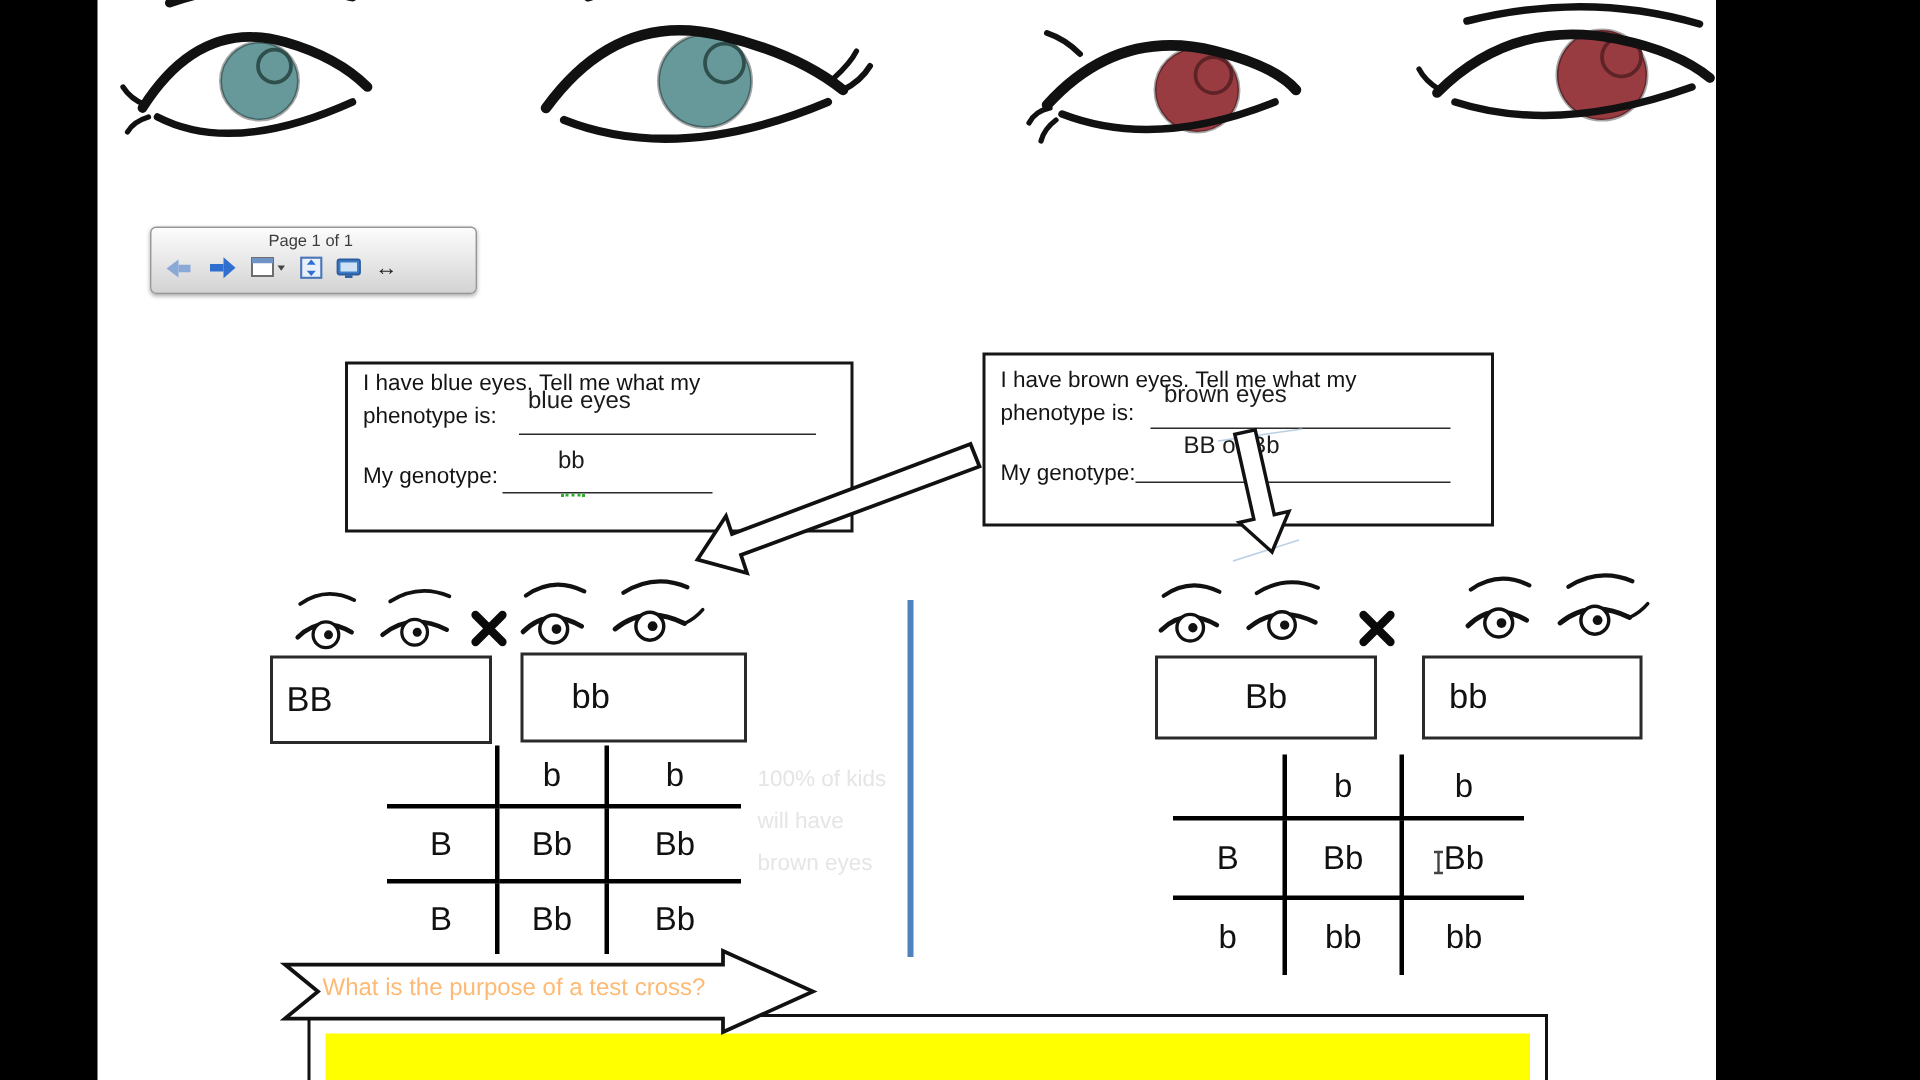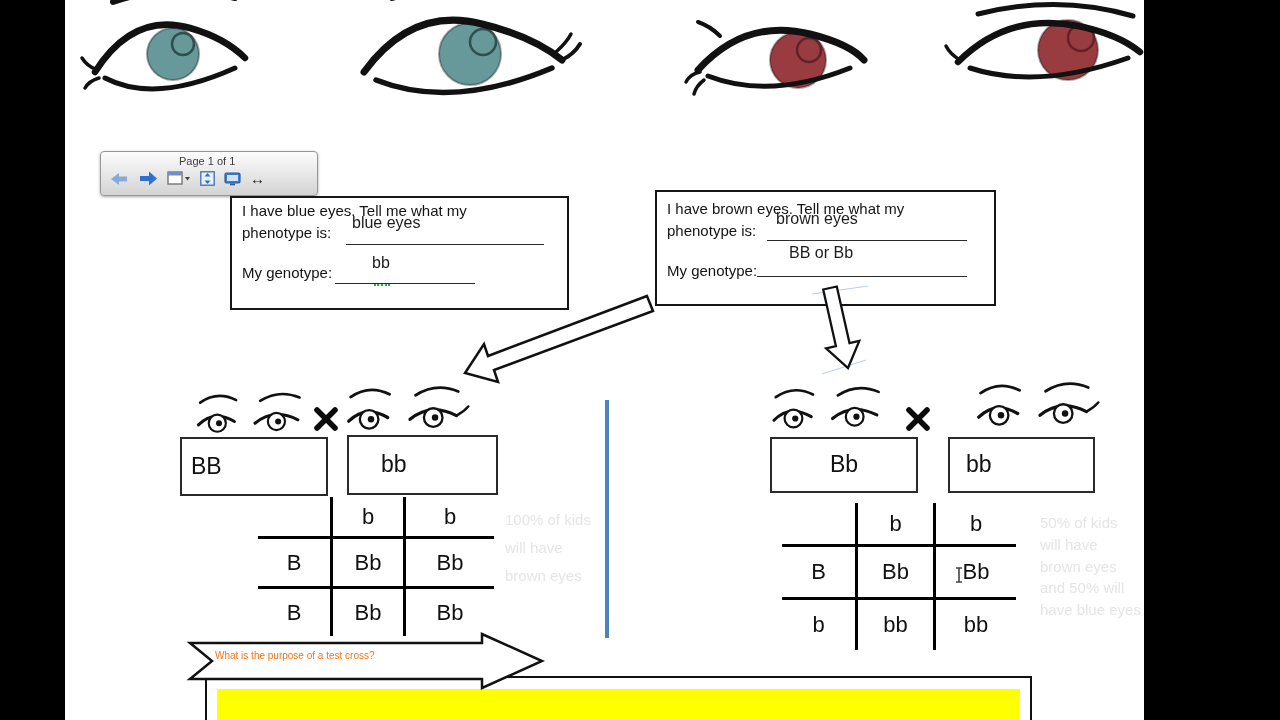--- a/index.html
+++ b/index.html
@@ -10,21 +10,21 @@
 
   
   .toolbar{left:100px;top:151px;width:216px;height:43px;border:1px solid #979797;border-radius:4px;
            background:linear-gradient(#fcfcfc,#e6e6e6 55%,#d3d3d3);box-shadow:0 1px 3px rgba(0,0,0,.35);}
   .toolbar .pagelabel{position:absolute;left:78px;top:3px;font-size:11px;color:#3c3c3c;}
   .toolbar .icons{position:absolute;left:9px;top:18px;display:flex;align-items:center;gap:9px;}
   .tbtn{display:inline-flex;align-items:center;justify-content:center;cursor:default;}
   .hspread{font-size:15px;font-weight:bold;color:#222;}
 
   
-  .qbox{border:2.5px solid #161616;background:#fff;}
+  .qbox{border:2.5px solid #161616;background:#fff;margin-top:45px;}
   .qbox .l{position:absolute;font-size:15px;color:#141414;white-space:nowrap;}
   .answer{position:absolute;font-size:16px;color:#1c1c1c;white-space:nowrap;}
   .uline{position:absolute;border-bottom:1.6px solid #2a2a2a;height:0;}
   .squiggle{position:absolute;border-bottom:2px dotted #2fae2f;height:0;}
 
   
   .pbox{border:2px solid #2a2a2a;background:#fff;font-size:23px;color:#111;}
   .pbox span{display:block;}
 
   
@@ -38,21 +38,21 @@
   .pl tr:nth-child(1) td{height:39px;} .pl tr:nth-child(2) td{height:47px;} .pl tr:nth-child(3) td{height:47px;}
   .pr td:nth-child(1){width:73px;} .pr td:nth-child(2){width:75px;} .pr td:nth-child(3){width:80px;}
   .pr tr:nth-child(1) td{height:41px;} .pr tr:nth-child(2) td{height:50px;} .pr tr:nth-child(3) td{height:50px;}
 
   .result{font-size:15px;color:#e5e5e5;}
   .result.left{width:96px;line-height:1.85;}
   .result.right{width:102px;line-height:1.45;}
 
   .divider{width:4px;background:var(--divider-blue,#4f81bd);}
 
-  .qtext{font-size:10px;color:#f97316;white-space:nowrap;}
+  .qtext{font-size:16px;color:#fdba74;white-space:nowrap;}
 
   .answerbox{border:2.5px solid #111;background:#fff;}
   .highlight{background:var(--highlight-yellow,#ffff00);}
 
   .shape{stroke:#111;fill:none;stroke-linecap:round;}
   svg{display:block;overflow:visible;}
 </style>
 </head>
 <body>
 
@@ -275,21 +275,20 @@
       <td>bb</td>
       <td>bb</td>
     </tr>
   </tbody>
     </table>
 
   <svg class="abs" style="left:953px;top:566px" width="12" height="18" viewBox="0 0 12 18">
     <path d="M3 2 H9 M6 2 V16 M3 16 H9" stroke="#444" stroke-width="1.6" fill="none"></path>
   </svg>
 
-  <div class="abs result right" style="left:1040px;top:512px">50% of kids will have brown eyes and 50% will have blue eyes</div>
 
   <div class="abs answerbox" style="left:205px;top:676px;width:823px;height:60px">
     <div class="abs highlight" style="left:10px;top:11px;width:803px;height:49px"></div>
   </div>
 
   <svg class="abs" style="left:182px;top:632px" width="368" height="58" viewBox="0 0 368 58">
     <polygon points="8,11 300,11 300,2 360,29 300,56 300,47 8,47 30,29" fill="#fff" stroke="#111" stroke-width="2.5"></polygon>
   </svg>
   <div class="abs qtext" style="left:215px;top:650px">What is the purpose of a test cross?</div>
 

